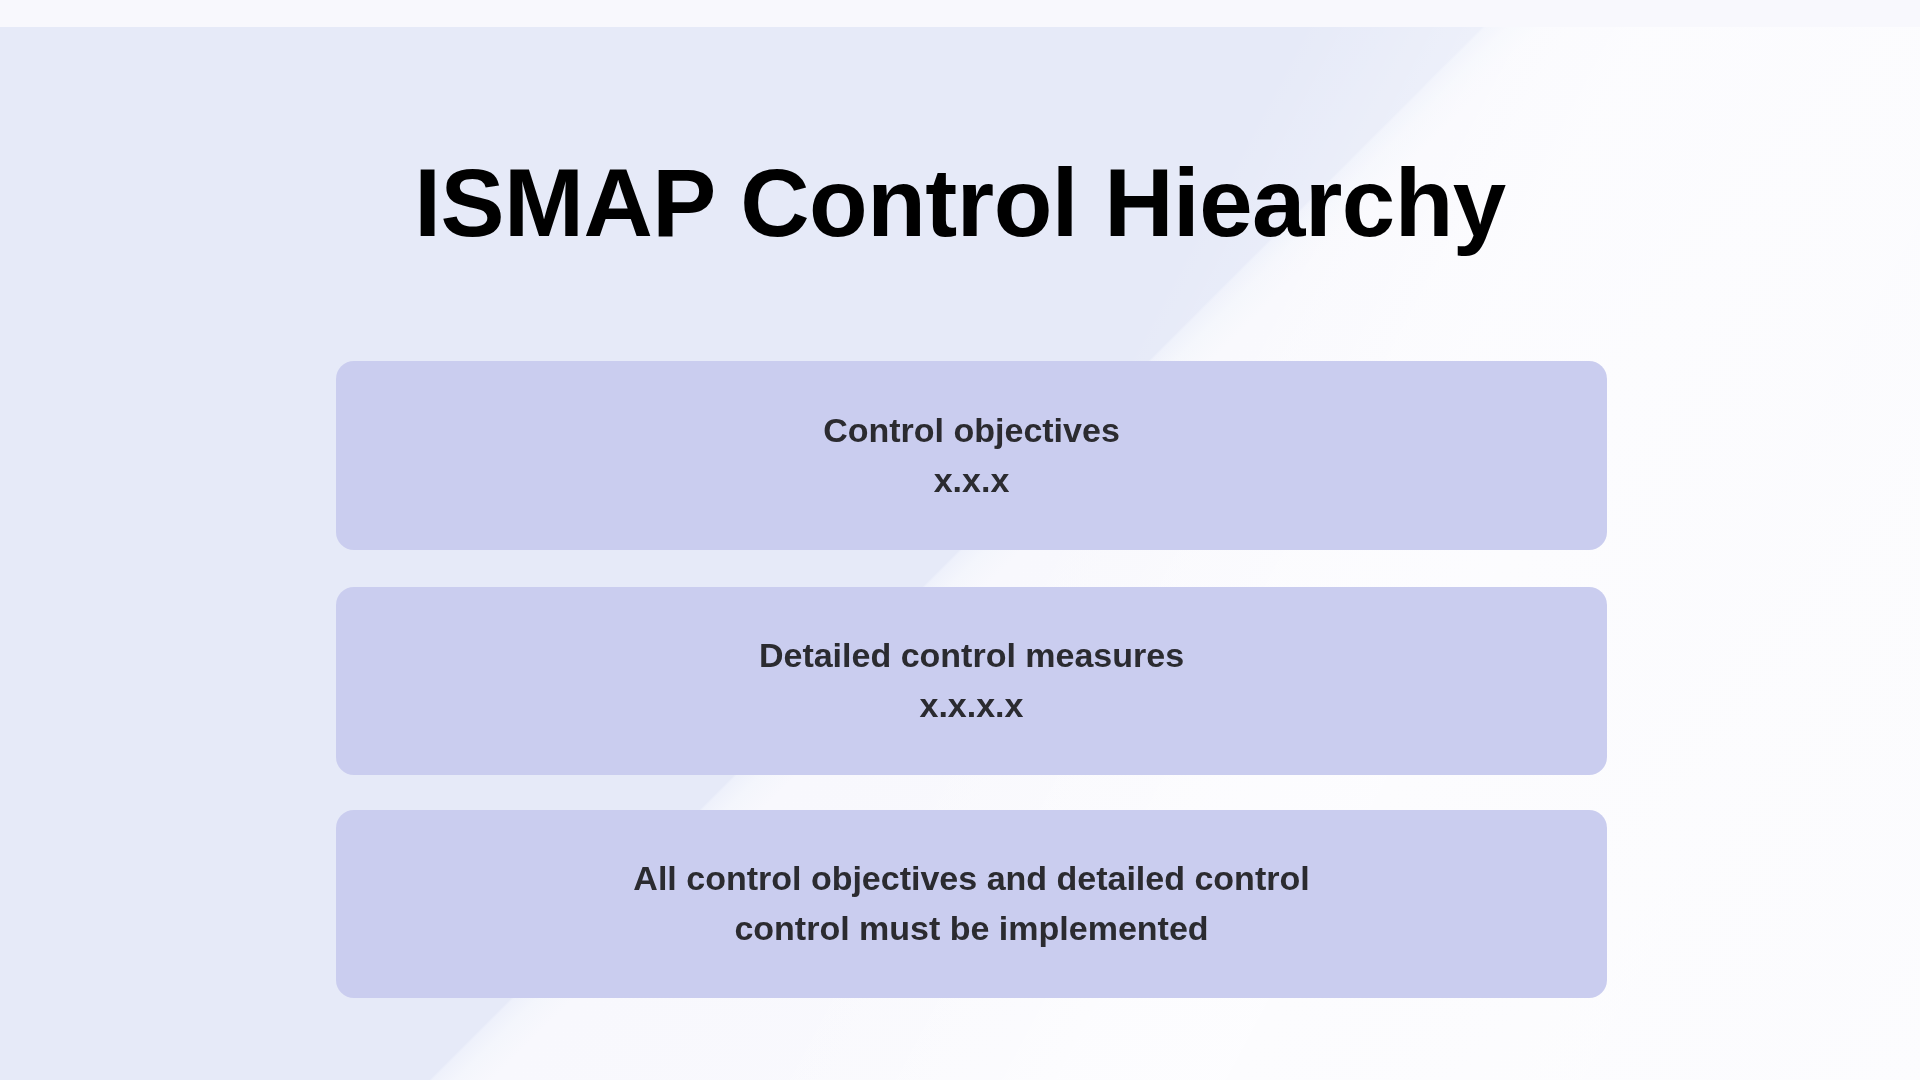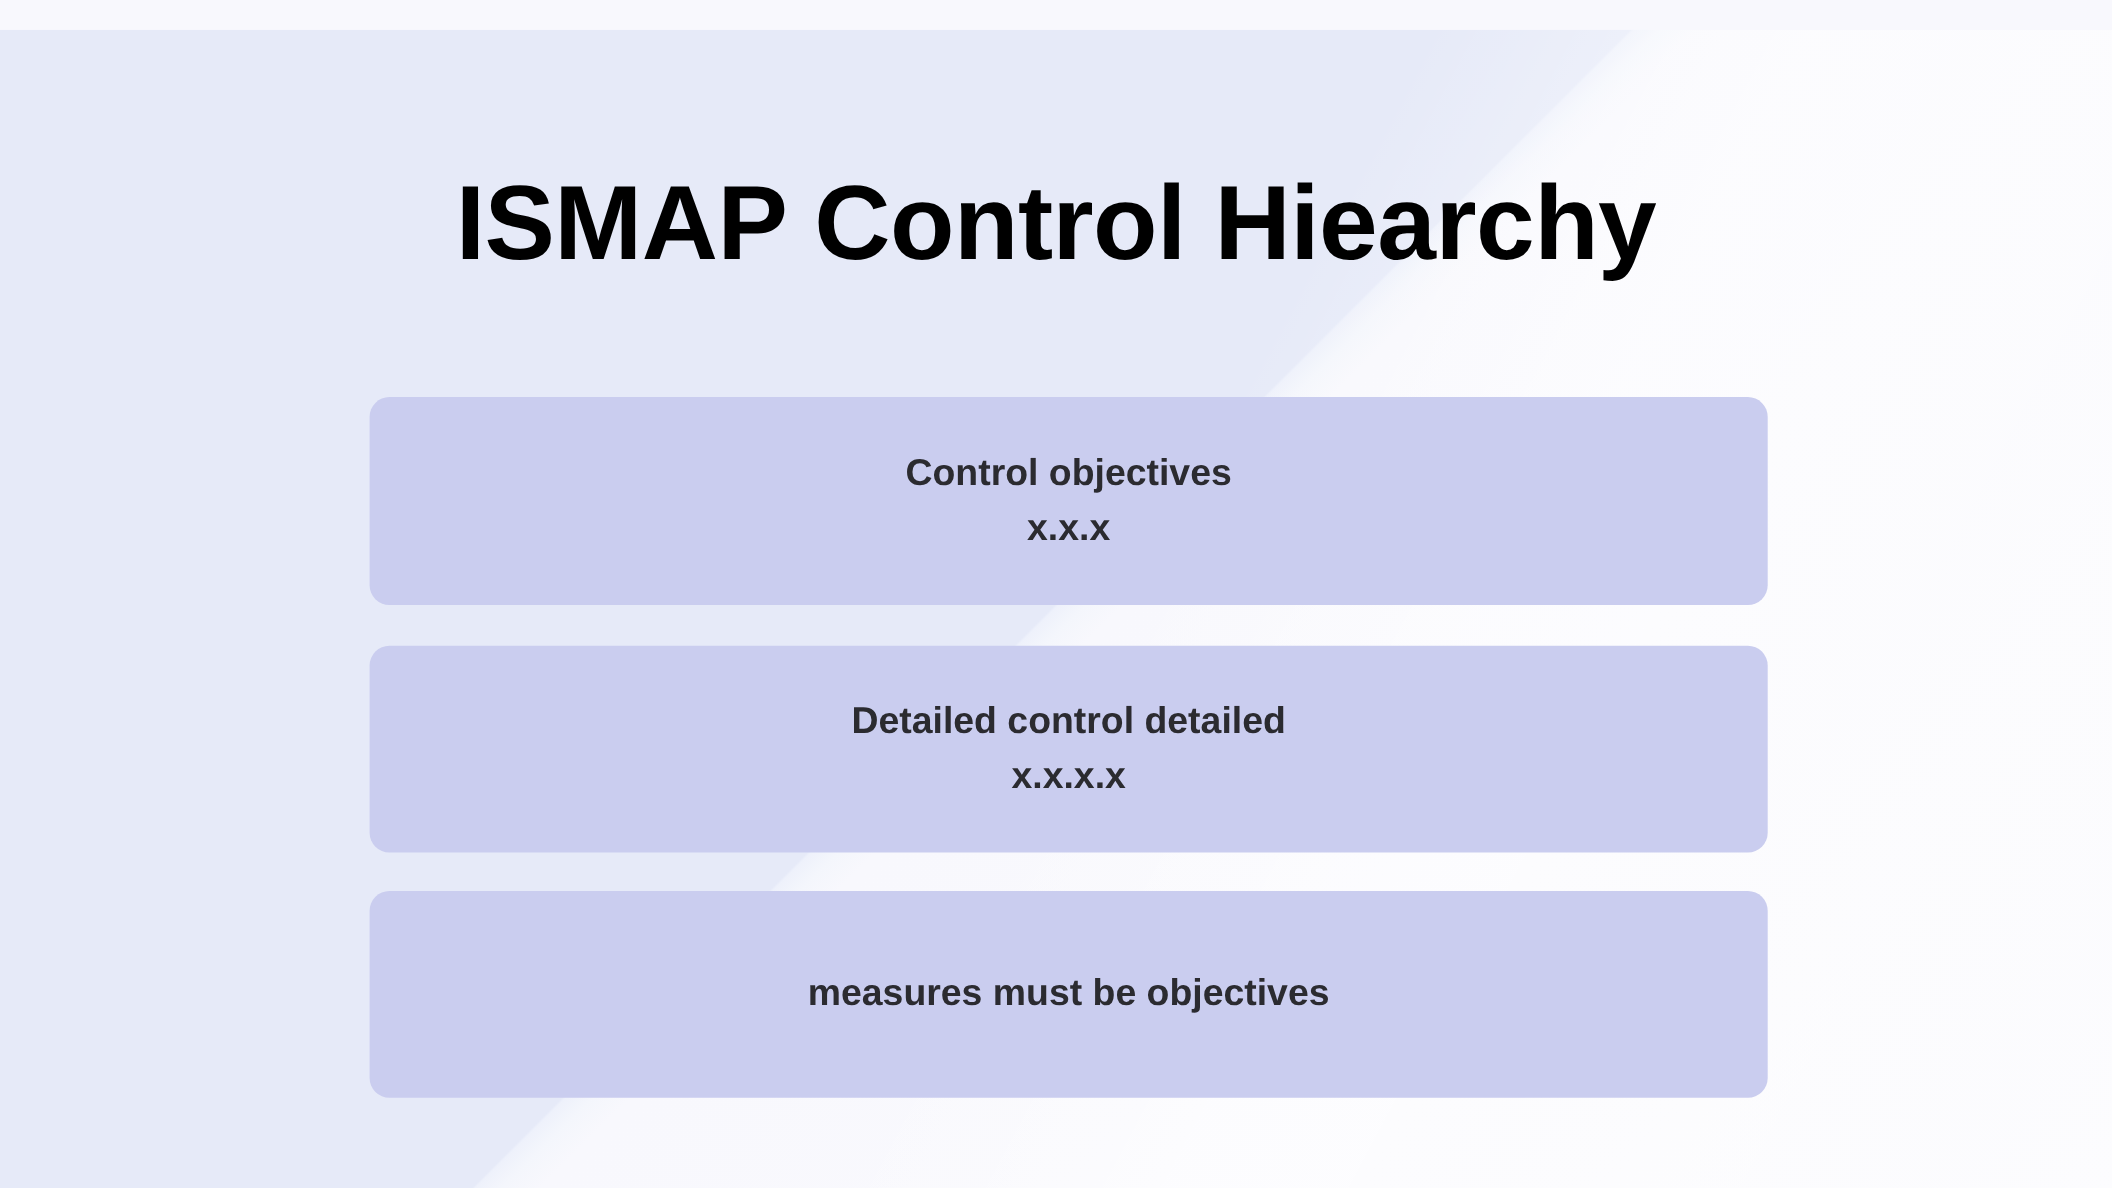--- a/index.html
+++ b/index.html
@@ -117,23 +117,24 @@
     <h1 id="page-title">ISMAP Control Hiearchy</h1>
 
     <div id="card-stack">
 
       <div class="card" id="card-1">
         <span class="card-line">Control objectives</span>
         <span class="card-line">x.x.x</span>
       </div>
 
       <div class="card" id="card-2">
-        <span class="card-line">Detailed control detailed</span>
+        <span class="card-line">Detailed control measures</span>
         <span class="card-line">x.x.x.x</span>
       </div>
 
       <div class="card" id="card-3">
-        <span class="card-line">measures must be objectives</span>
+        <span class="card-line">All control objectives and detailed control</span>
+        <span class="card-line">control must be implemented</span>
       </div>
 
     </div>
   </div>
 </div>
 
 </body></html>

